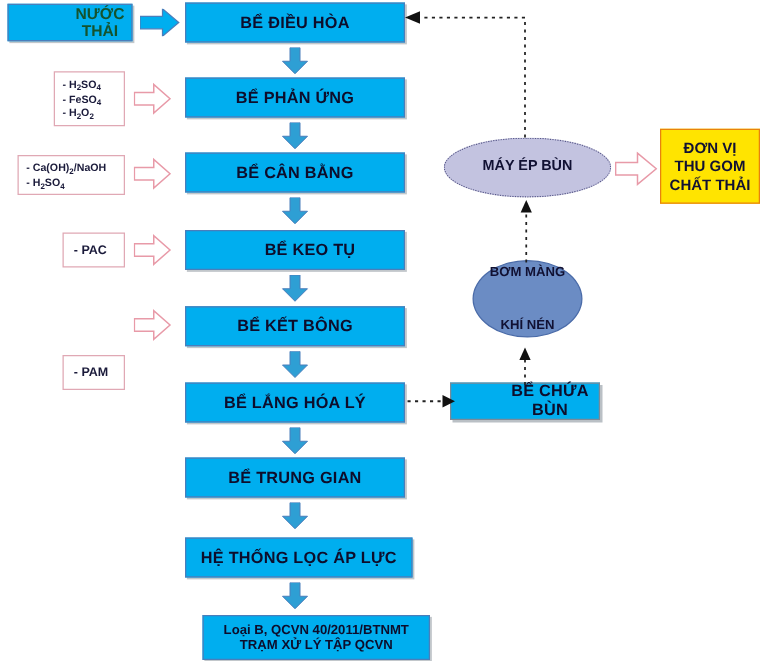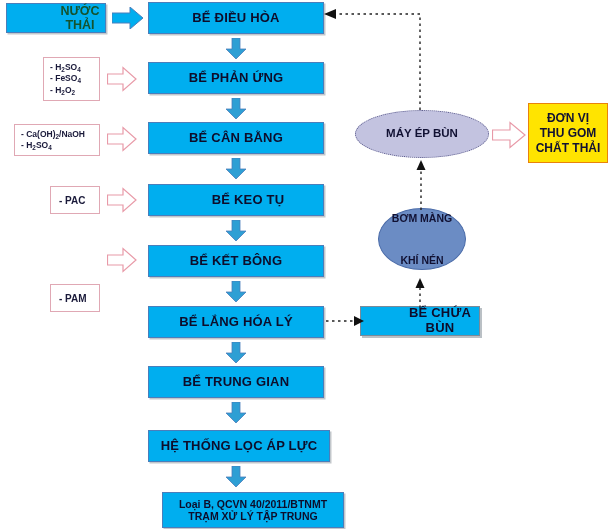--- a/index.html
+++ b/index.html
@@ -222,21 +222,21 @@
   </div>
 
   <div class="dnarrow" style="left:225px; top:466px;">
     <svg width="22" height="22" viewBox="0 0 22 22">
       <path d="M7,0 L15,0 L15,11 L21,11 L11,21 L1,11 L7,11 Z" fill="#2e9fd4" stroke="#4a7ebb" stroke-width="0.8"></path>
     </svg>
   </div>
 
   <div class="node proc small" style="left:148px; top:492px; width:182px; height:36px; flex-direction:column;margin-left:14px;">
     <span>Loại B, QCVN 40/2011/BTNMT</span>
-    <span>TRẠM XỬ LÝ TẬP TRUNG</span>
+    <span>TRẠM XỬ LÝ TẬP QCVN</span>
   </div>
 
   <div class="node chem" style="left:43px; top:57px; width:57px; height:44px;">
     <span>- H<sub>2</sub>SO<sub>4</sub><br>- FeSO<sub>4</sub><br>- H<sub>2</sub>O<sub>2</sub></span>
   </div>
   <div class="hollowarrow" style="left:107px; top:66px;">
     <svg width="30" height="26" viewBox="0 0 30 26">
       <path d="M0.5,8 L16,8 L16,1.5 L29,13 L16,24.5 L16,18 L0.5,18 Z" fill="#ffffff" stroke="#e89aa8" stroke-width="1.2"></path>
     </svg>
   </div>

